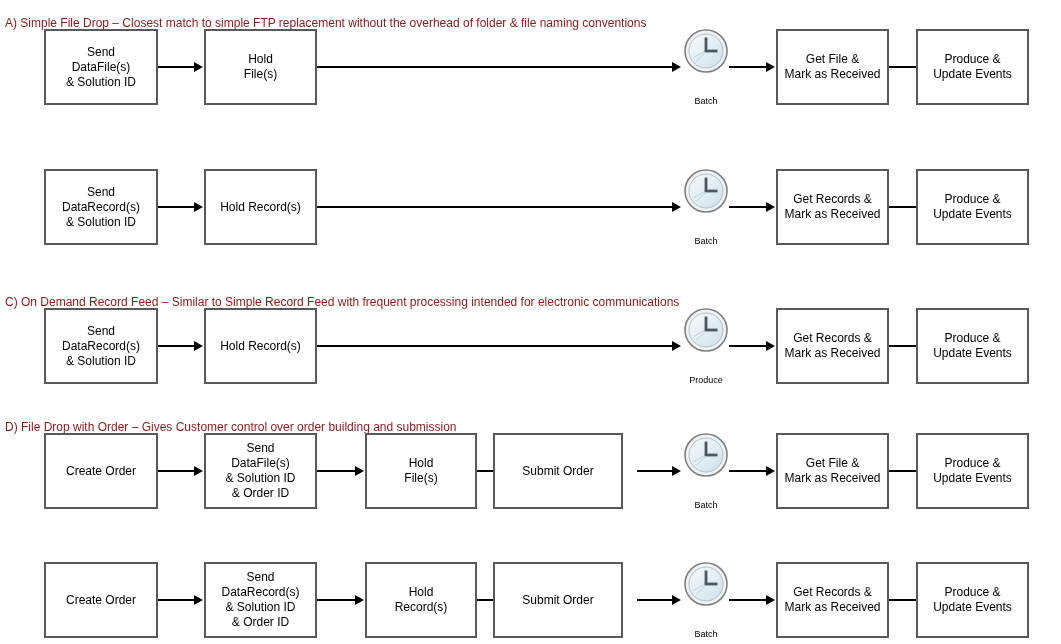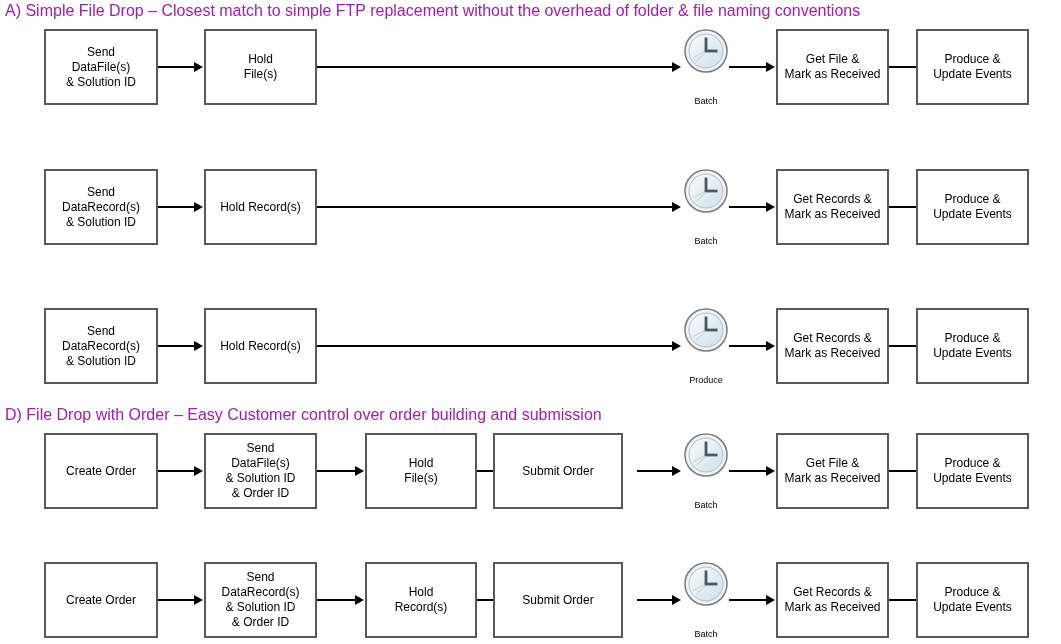--- a/index.html
+++ b/index.html
@@ -1,20 +1,20 @@
 <!DOCTYPE html>
 <html><head>
 <meta charset="utf-8">
 <style>
   html, body { margin:0; padding:0; background:#ffffff; }
   body { font-family:"Liberation Sans", sans-serif; color:#000; }
   .canvas { position:relative; width:1061px; height:644px; background:#fff; overflow:hidden; }
 
   .row { position:absolute; left:0; width:1061px; height:112px; }
-  .row-title { position:absolute; left:5px; top:0; font-size:16px; line-height:14px; white-space:nowrap; color:#a21caf; }
+  .row-title { position:absolute; left:5px; top:12px; font-size:12px; line-height:14px; white-space:nowrap; color:#7f1d1d; }
 
   .box {
     position:absolute; top:25px; height:76px; box-sizing:border-box;
     border:2px solid #595959; background:#ffffff;
     display:flex; align-items:center; justify-content:center;
     text-align:center; font-size:12px; line-height:15px;
     white-space:pre-line; color:#000;
   }
   .col1 { left:44px;  width:114px; }
   .col2 { left:204px; width:113px; }
@@ -100,20 +100,21 @@
     <div class="clock-label">Batch</div>
     <div class="arrow a-c5"></div>
     <div class="box col5">Get Records &amp;
 Mark as Received</div>
     <div class="arrow a-56"></div>
     <div class="box col6">Produce &amp;
 Update Events</div>
   </div>
 
   <div class="row" style="top:283px">
+    <div class="row-title">C) On Demand Record Feed – Similar to Simple Record Feed with frequent processing intended for electronic communications</div>
     <div class="box col1">Send
 DataRecord(s)
 &amp; Solution ID</div>
     <div class="arrow a-12"></div>
     <div class="box col2">Hold Record(s)</div>
     <div class="arrow a-2c"></div>
     <svg class="clock" viewBox="0 0 46 46">
       <circle cx="23" cy="23" r="21" fill="#f0f4f7" stroke="#7f7f7f" stroke-width="1.6"></circle>
       <circle cx="23" cy="23" r="17" fill="url(#clockface)" stroke="#9fb0bb" stroke-width="0.8"></circle>
       <path d="M10.5,29.5 L21.5,23.5 M13,33.5 L22,25" stroke="#b5c8d3" stroke-width="0.8" fill="none"></path>
@@ -123,21 +124,21 @@
     <div class="clock-label">Produce</div>
     <div class="arrow a-c5"></div>
     <div class="box col5">Get Records &amp;
 Mark as Received</div>
     <div class="arrow a-56"></div>
     <div class="box col6">Produce &amp;
 Update Events</div>
   </div>
 
   <div class="row" style="top:408px">
-    <div class="row-title">D) File Drop with Order – Easy Customer control over order building and submission</div>
+    <div class="row-title">D) File Drop with Order – Gives Customer control over order building and submission</div>
     <div class="box col1">Create Order</div>
     <div class="arrow a-12"></div>
     <div class="box col2">Send
 DataFile(s)
 &amp; Solution ID
 &amp; Order ID</div>
     <div class="arrow a-23"></div>
     <div class="box col3">Hold
 File(s)</div>
     <div class="arrow a-34"></div>

